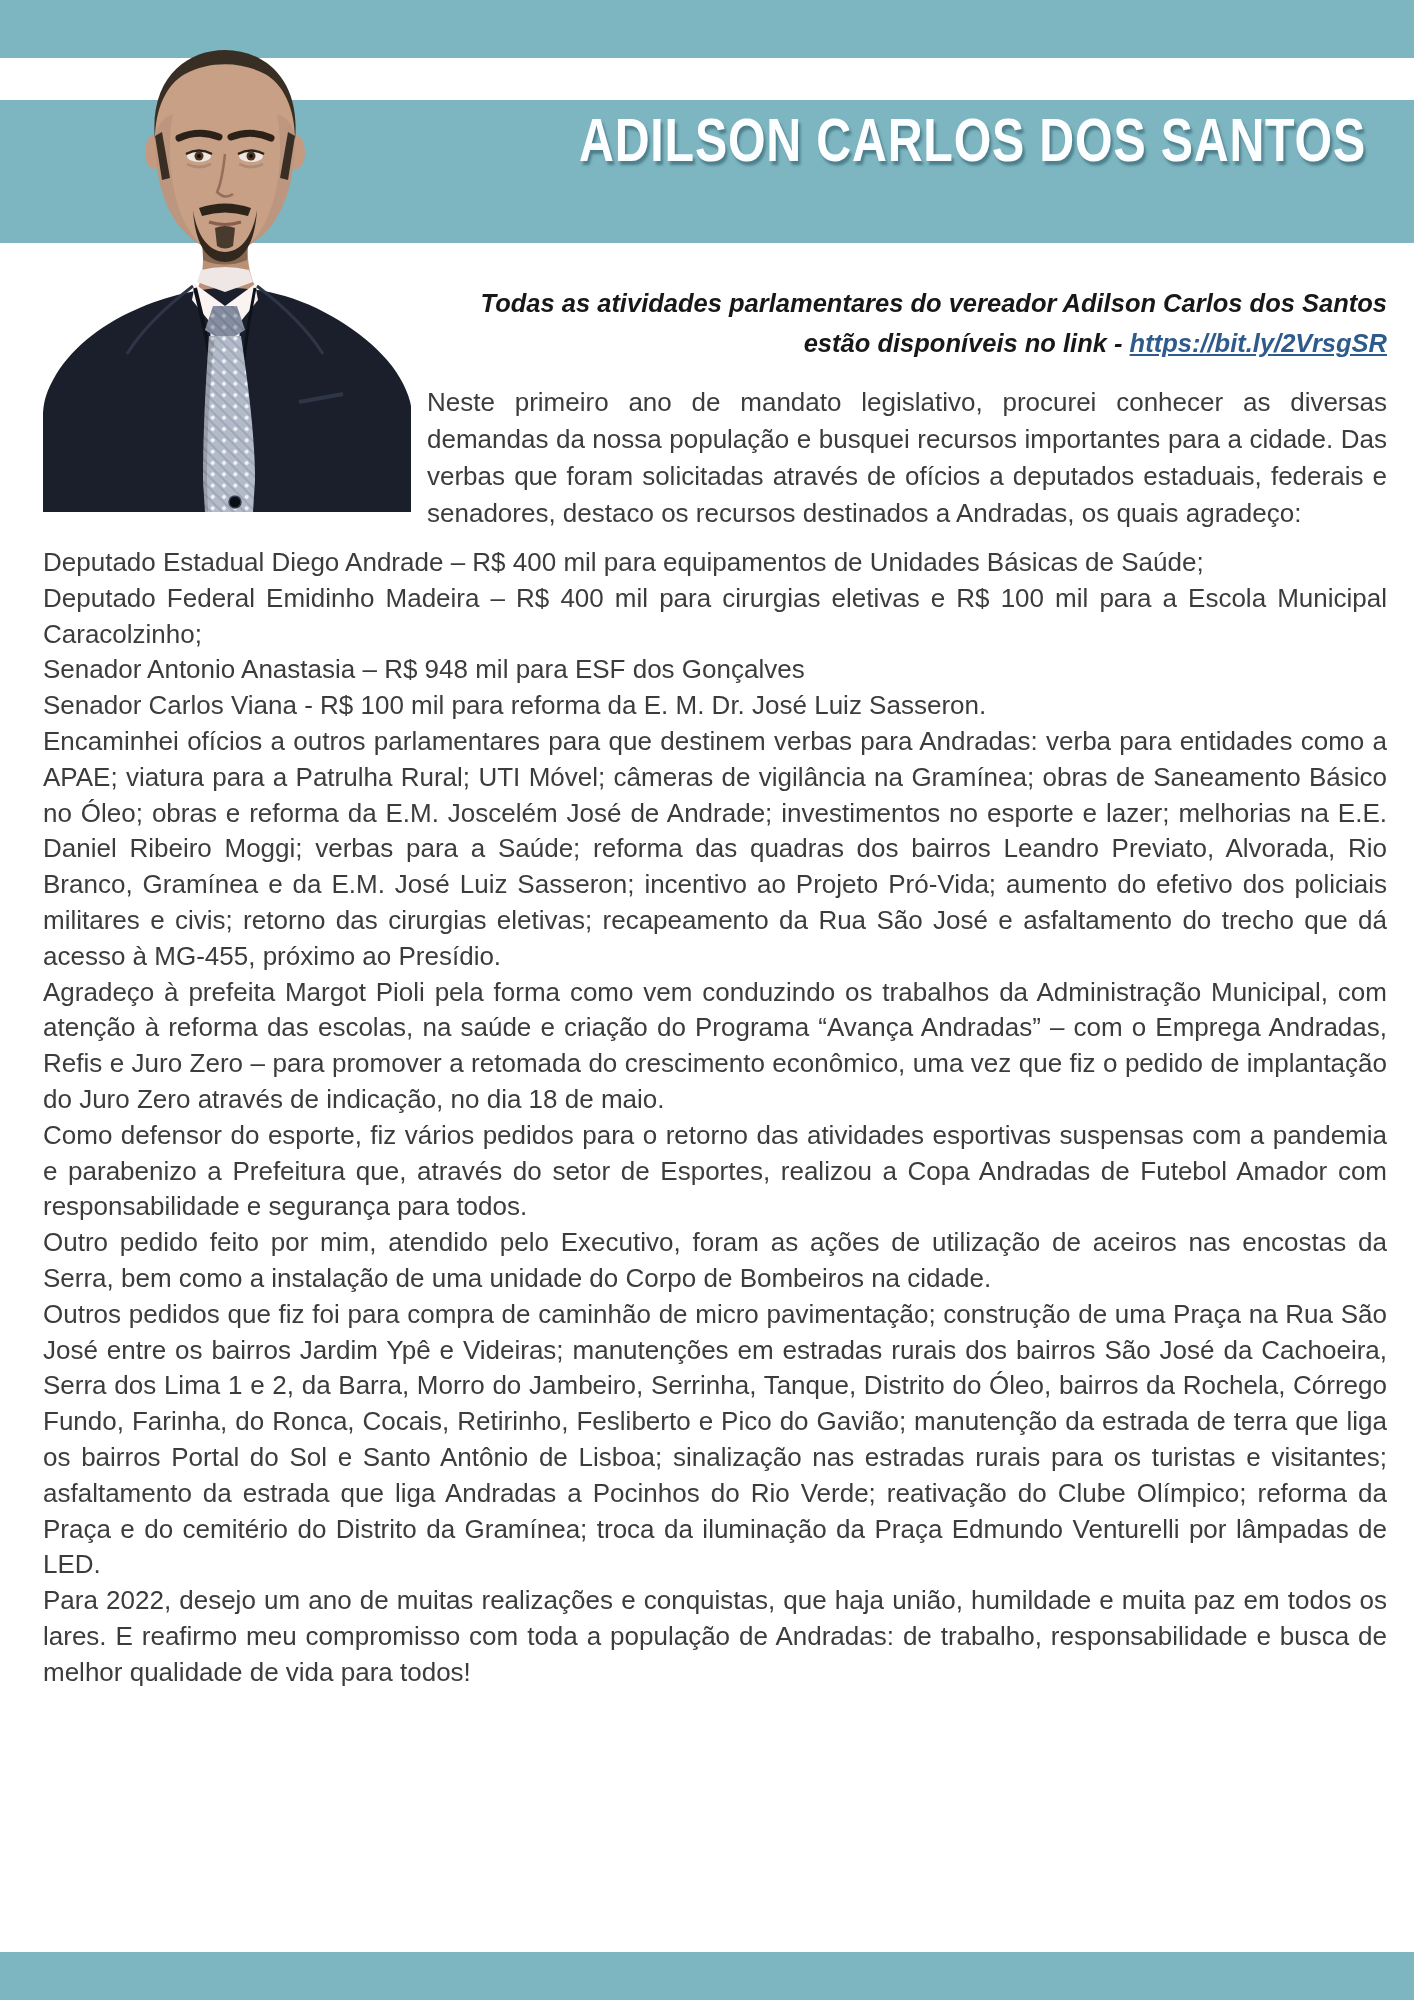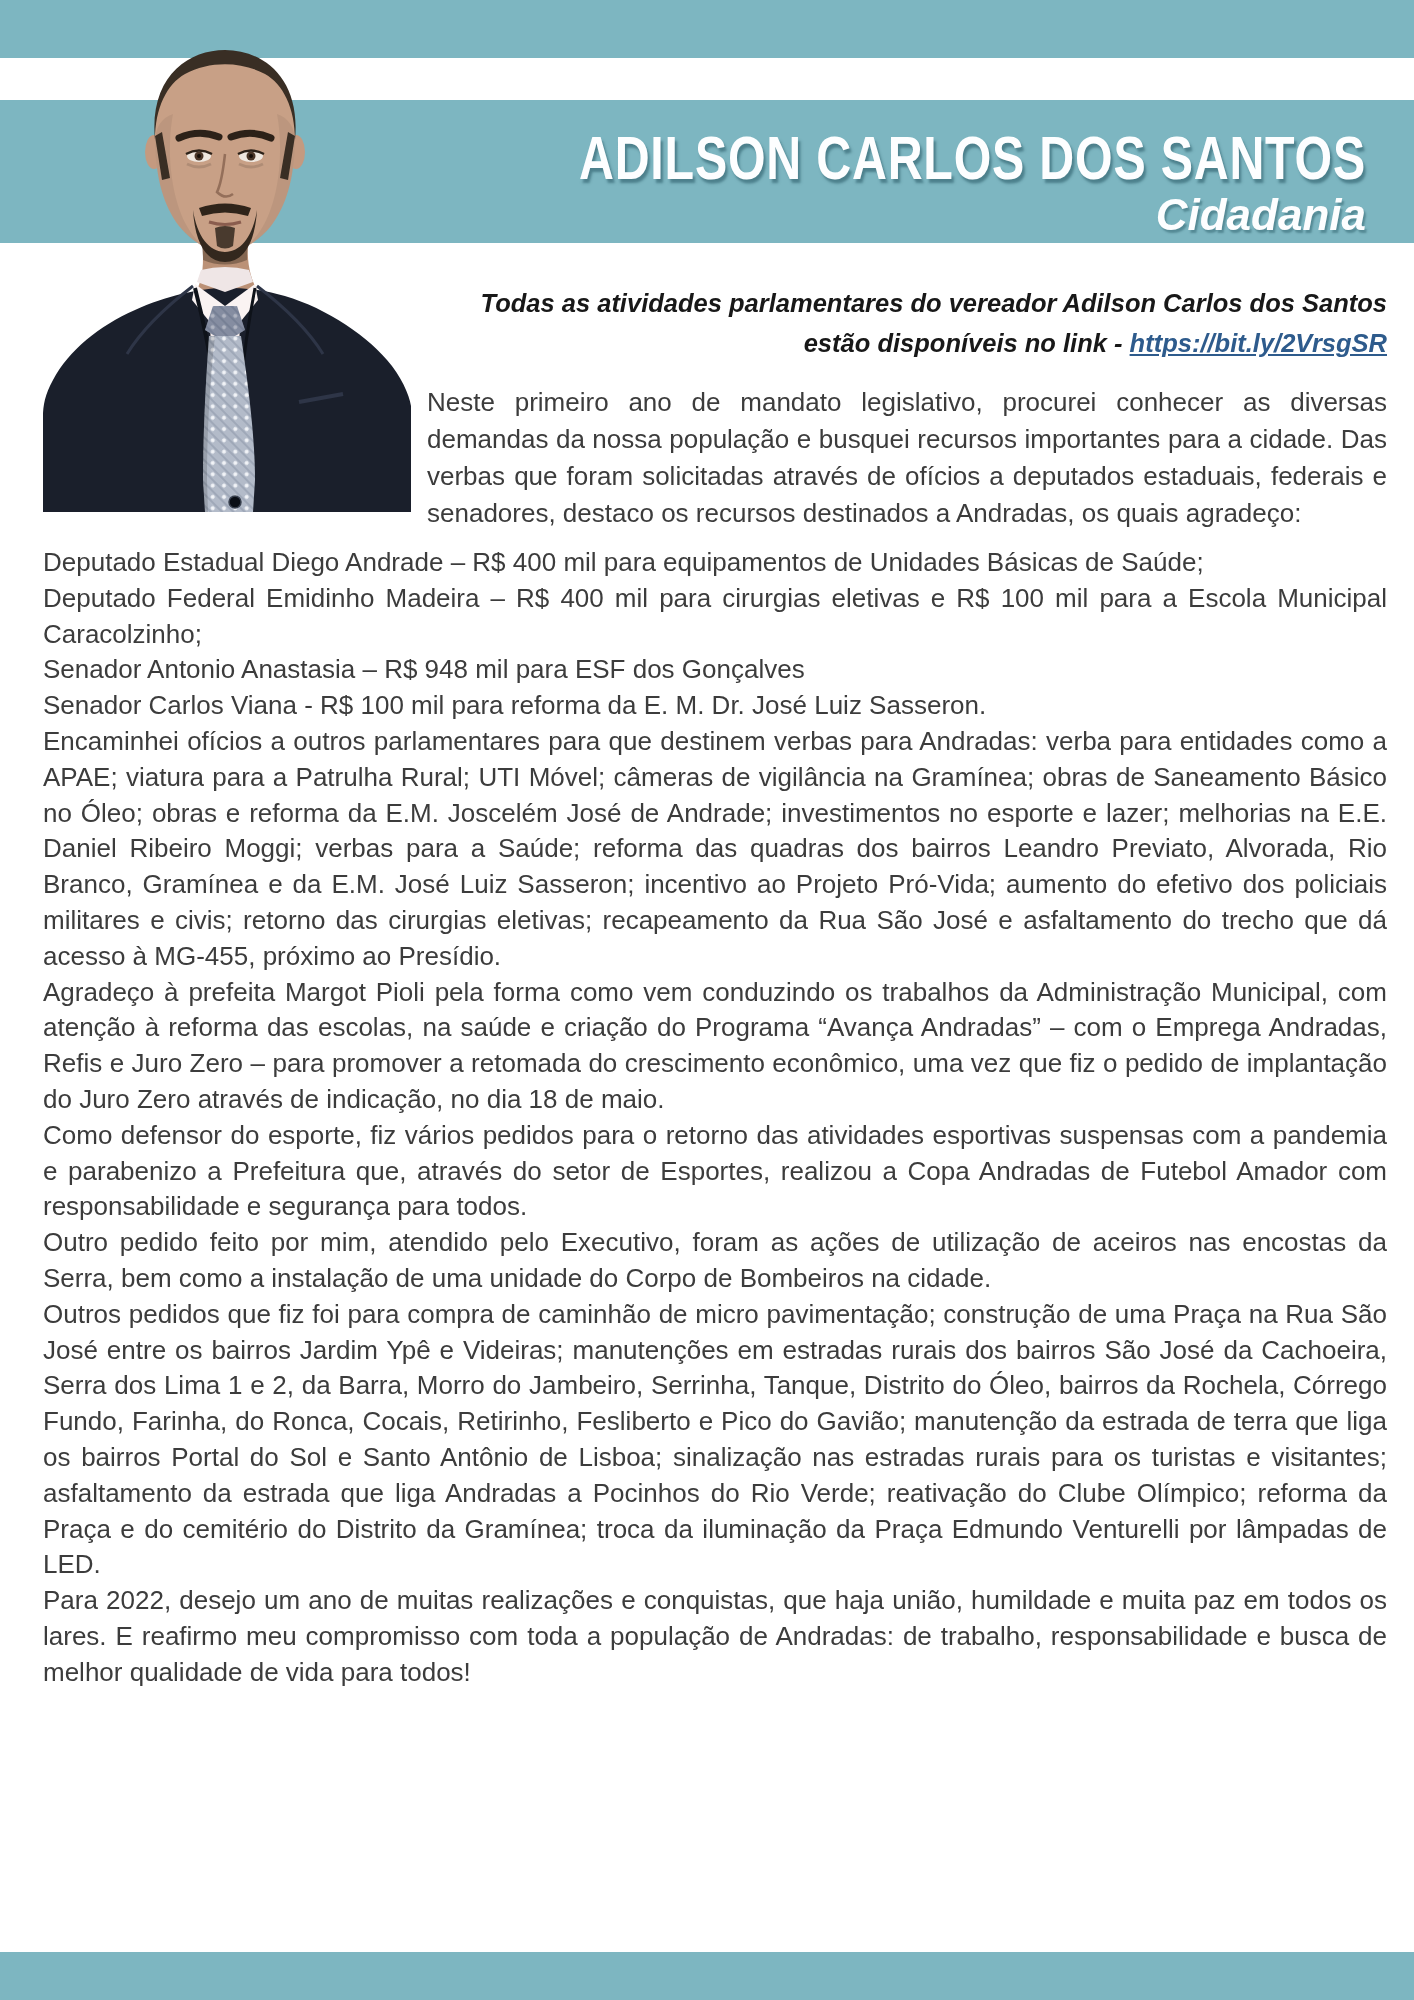--- a/index.html
+++ b/index.html
@@ -15,21 +15,21 @@
     width:1414px;height:2000px;
     margin:0 auto;
     background:#ffffff;
     overflow:hidden;
     font-family:"Liberation Sans","DejaVu Sans",sans-serif;
     color:var(--ink);
   }
   
   .band{position:absolute;left:0;right:0;background:var(--teal);z-index:1;}
   .band-top{top:0;height:58px;}
-  .band-header{top:100px;height:143px;text-align:right;padding:26px 48px 0 0;}
+  .band-header{top:100px;height:143px;text-align:right;padding:8px 48px 0 0;}
   .band-footer{top:1952px;height:48px;}
   
   .title{
     font-size:62px;font-weight:bold;line-height:64px;
     color:var(--title);
     letter-spacing:1px;
     transform:scaleX(0.78);
     transform-origin:100% 50%;
     text-shadow:3px 4px 3px rgba(36,84,96,0.55);
     white-space:nowrap;
@@ -75,21 +75,20 @@
 </style>
 </head>
 <body>
 
 <div class="page">
 
   <div class="band band-top"></div>
 
   <header class="band band-header">
     <div class="title">ADILSON CARLOS DOS SANTOS</div>
-    <div class="subtitle">Cidadania</div>
   </header>
 
   <div class="portrait">
     <svg viewBox="0 0 368 462" xmlns="http://www.w3.org/2000/svg">
       <defs>
         <pattern id="tiePat" width="16" height="16" patternUnits="userSpaceOnUse" patternTransform="rotate(45)">
           <rect width="16" height="16" fill="#b3bbc9"></rect>
           <path d="M0 0H16M0 8H16M0 16H16" stroke="#98a2b3" stroke-width="1.5"></path>
           <circle cx="4" cy="4" r="2" fill="#f2f4f8"></circle>
           <circle cx="12" cy="12" r="2" fill="#f2f4f8"></circle>

